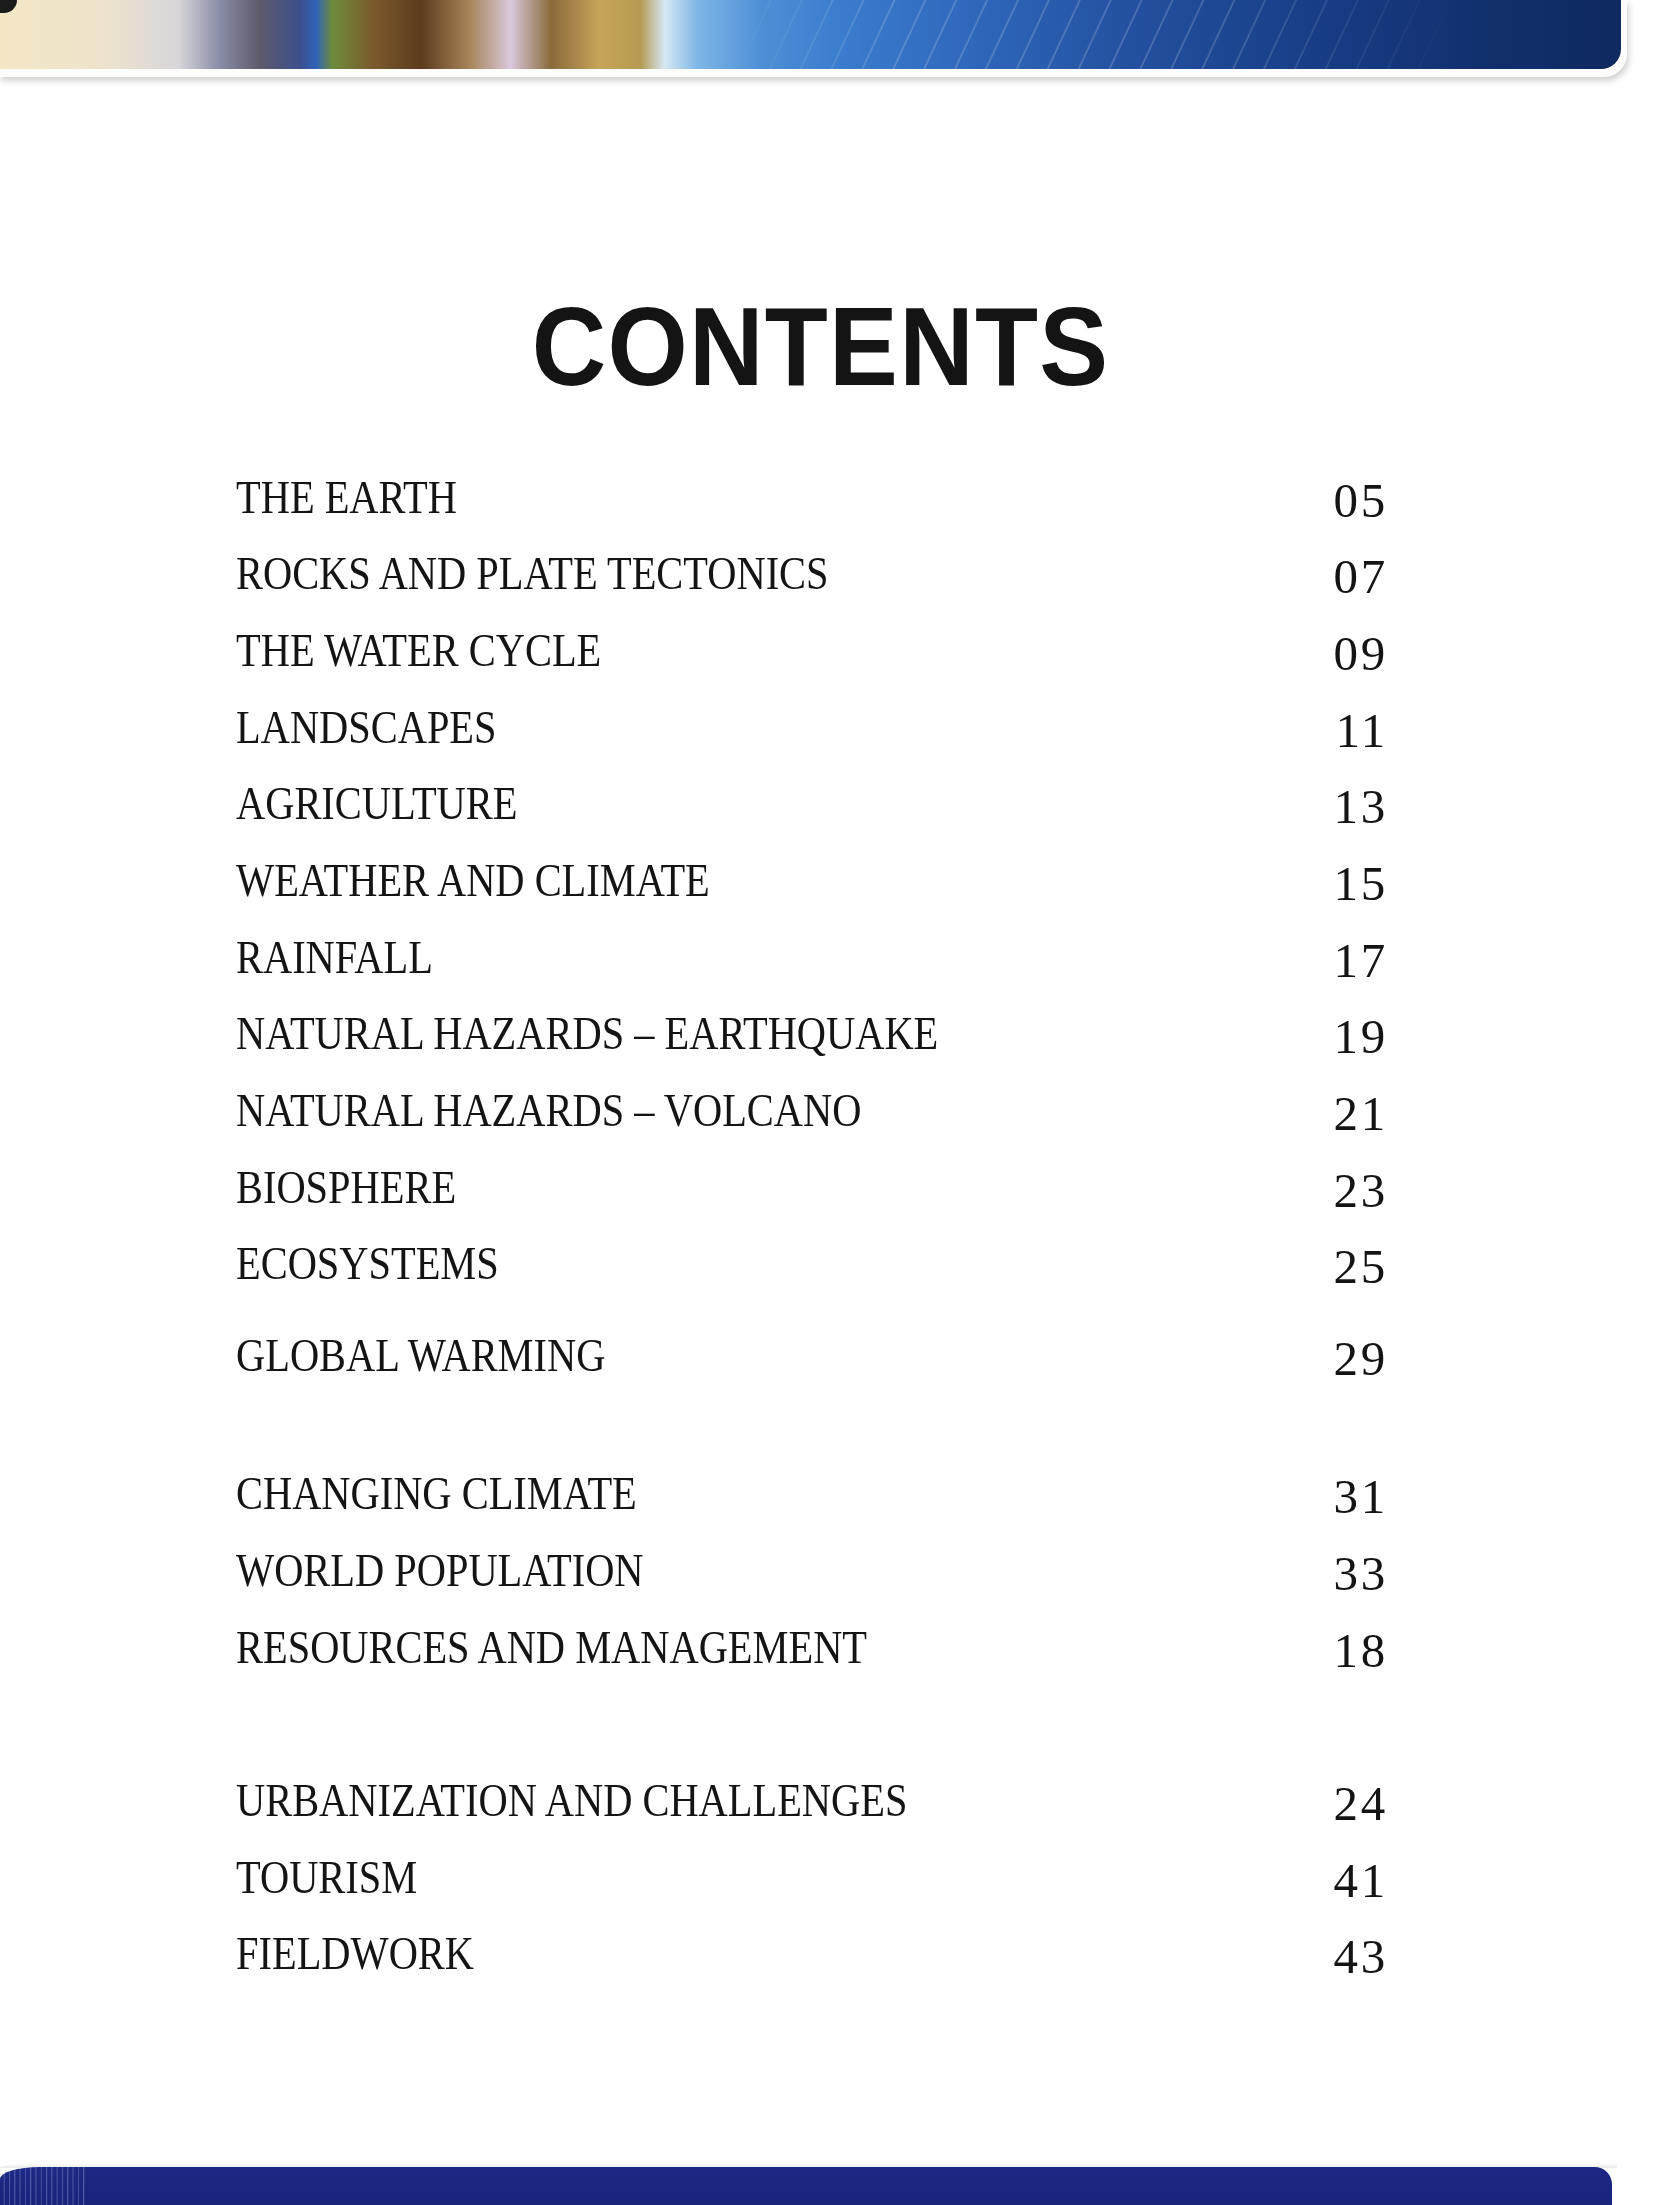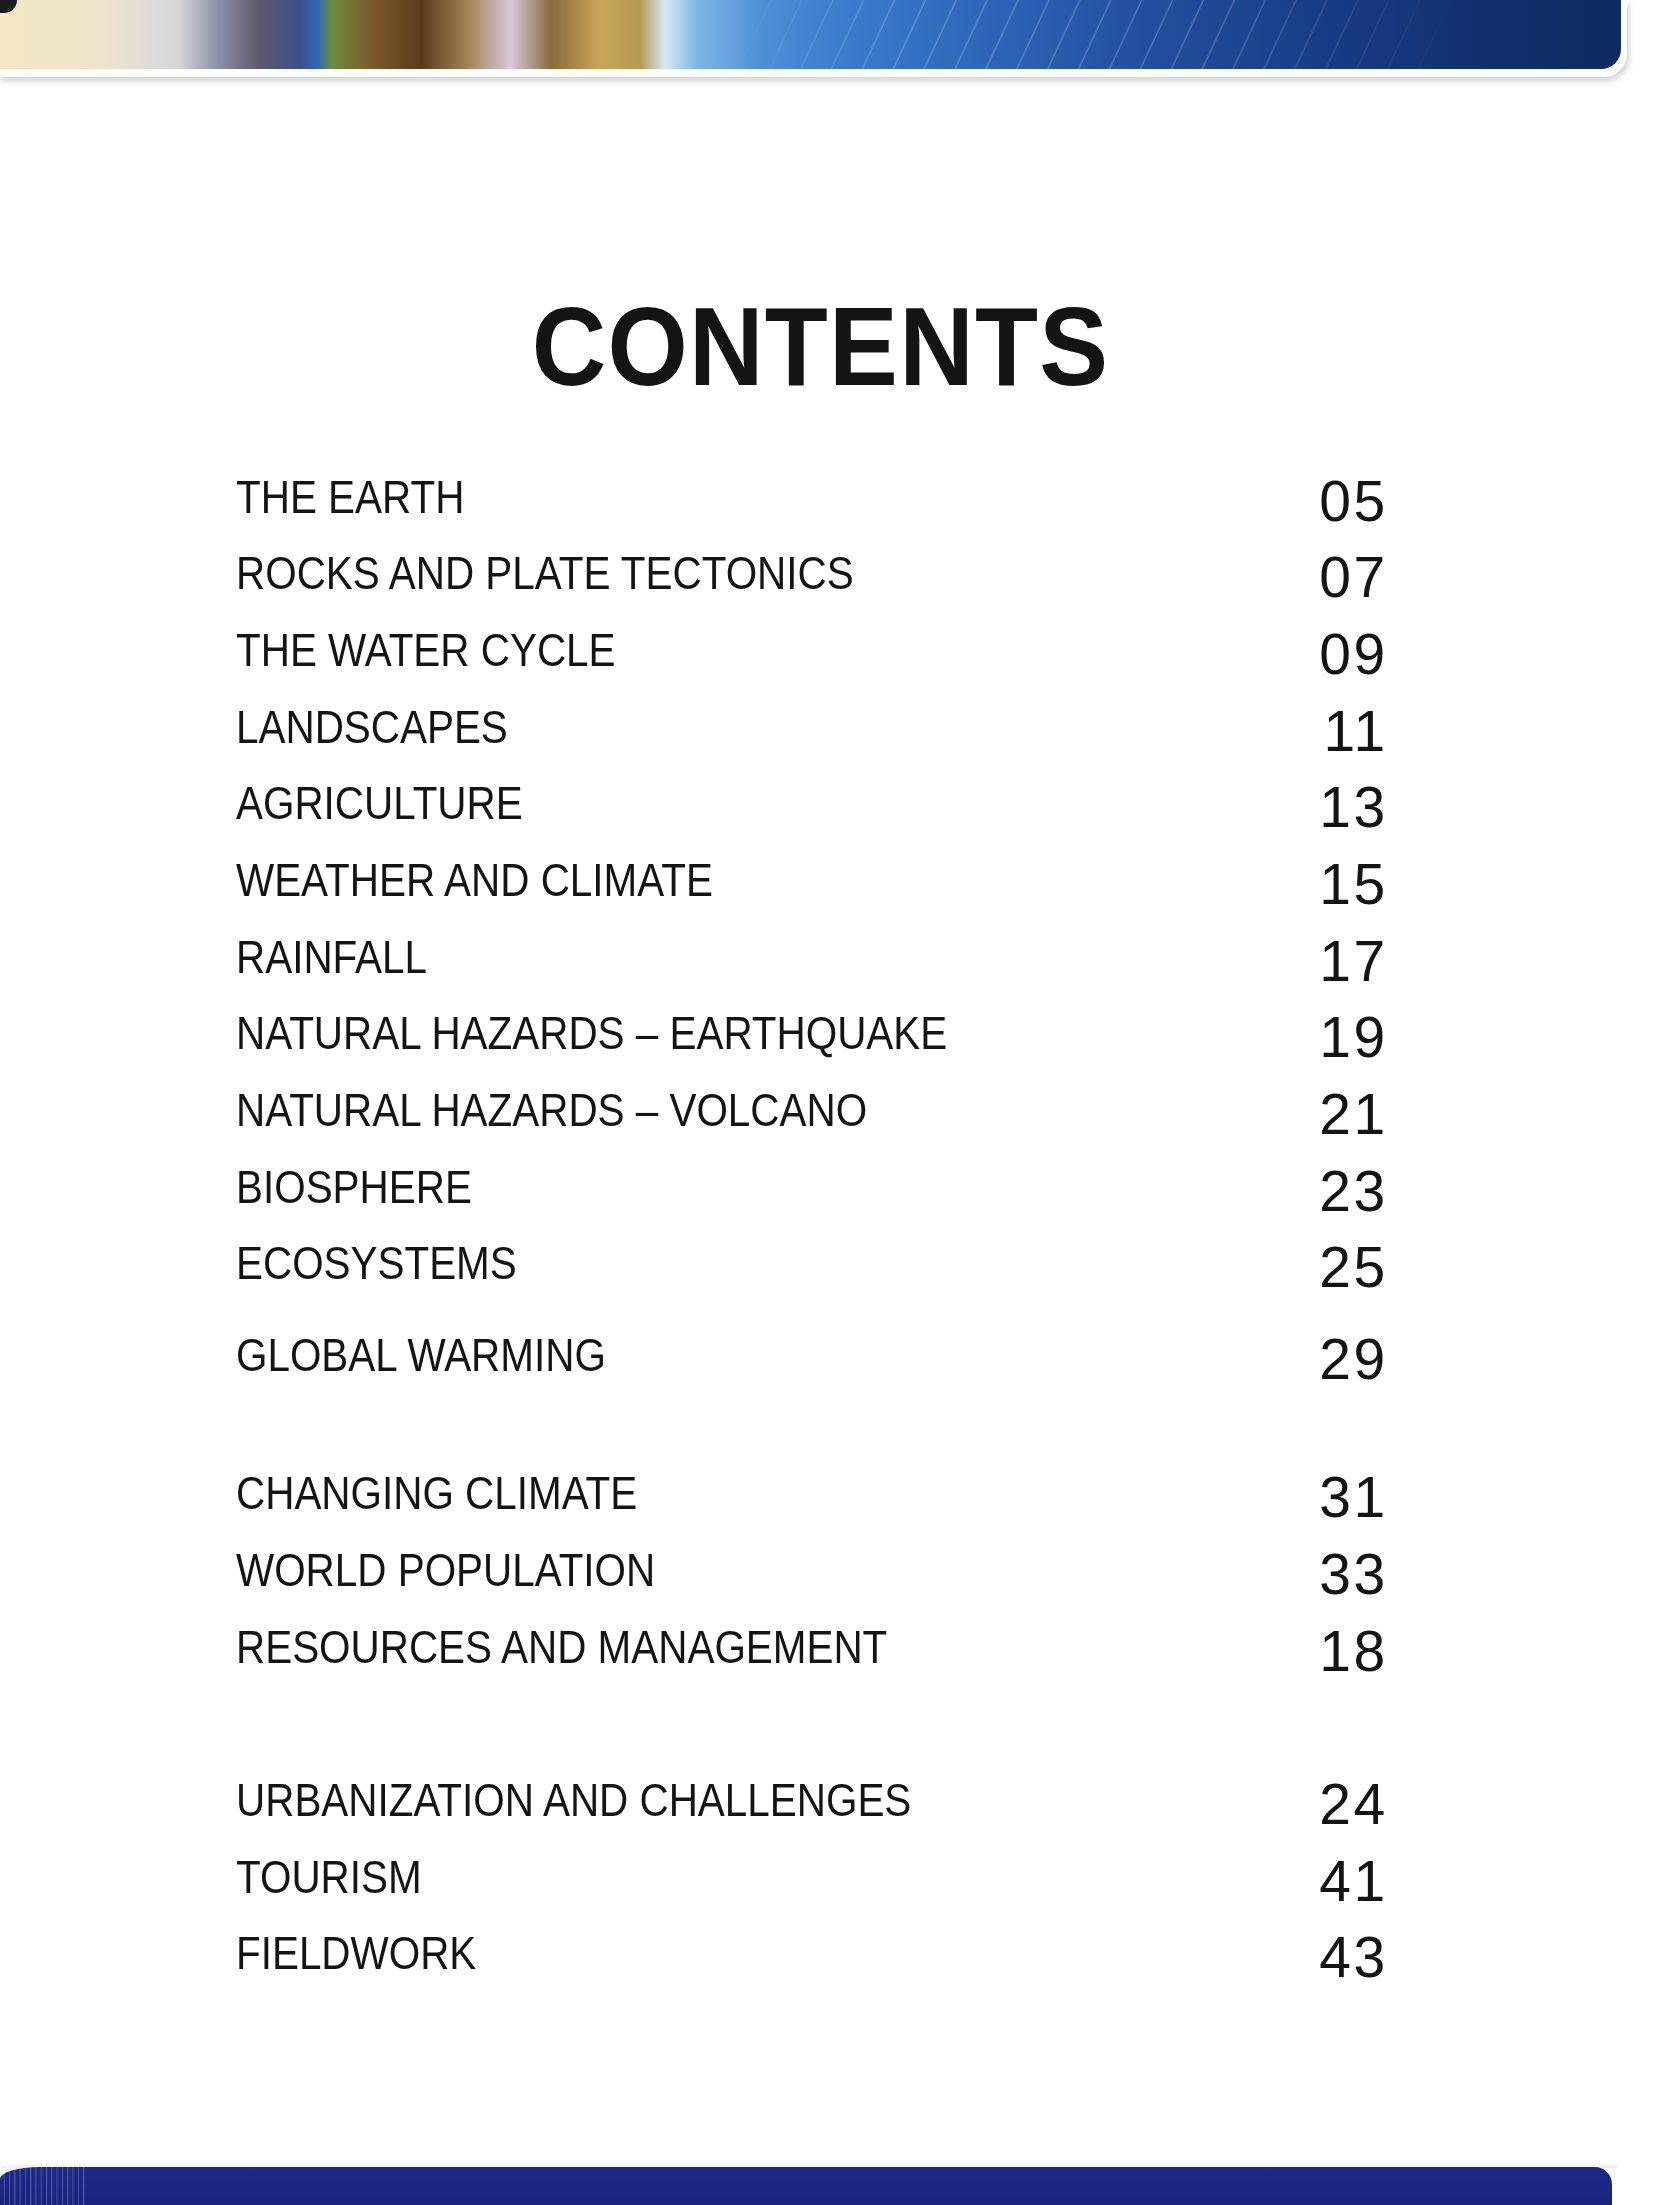--- a/index.html
+++ b/index.html
@@ -108,20 +108,21 @@
     transform-origin: 821px 0;
   }
 
   
   .toc {
     position: absolute;
     left: 0;
     top: 0;
     width: 1671px;
     height: 2205px;
+    font-family: Liberation Serif, serif;
   }
   .toc-row {
     position: absolute;
     left: 0;
     width: 1671px;
     height: 60px;
   }
   .toc-topic {
     position: absolute;
     left: 236px;
@@ -130,21 +131,21 @@
     line-height: 60px;
     white-space: nowrap;
     color: #141414;
     transform: scaleX(0.86);
     transform-origin: 0 50%;
   }
   .toc-page {
     position: absolute;
     right: 283px;
     top: 4px;
-    font-size: 57px;
+    font-size: 49px;
     line-height: 60px;
     white-space: nowrap;
     color: #141414;
     text-align: right;
     letter-spacing: 2.7px;
   }
 
   
   .bottom-band {
     position: absolute;

